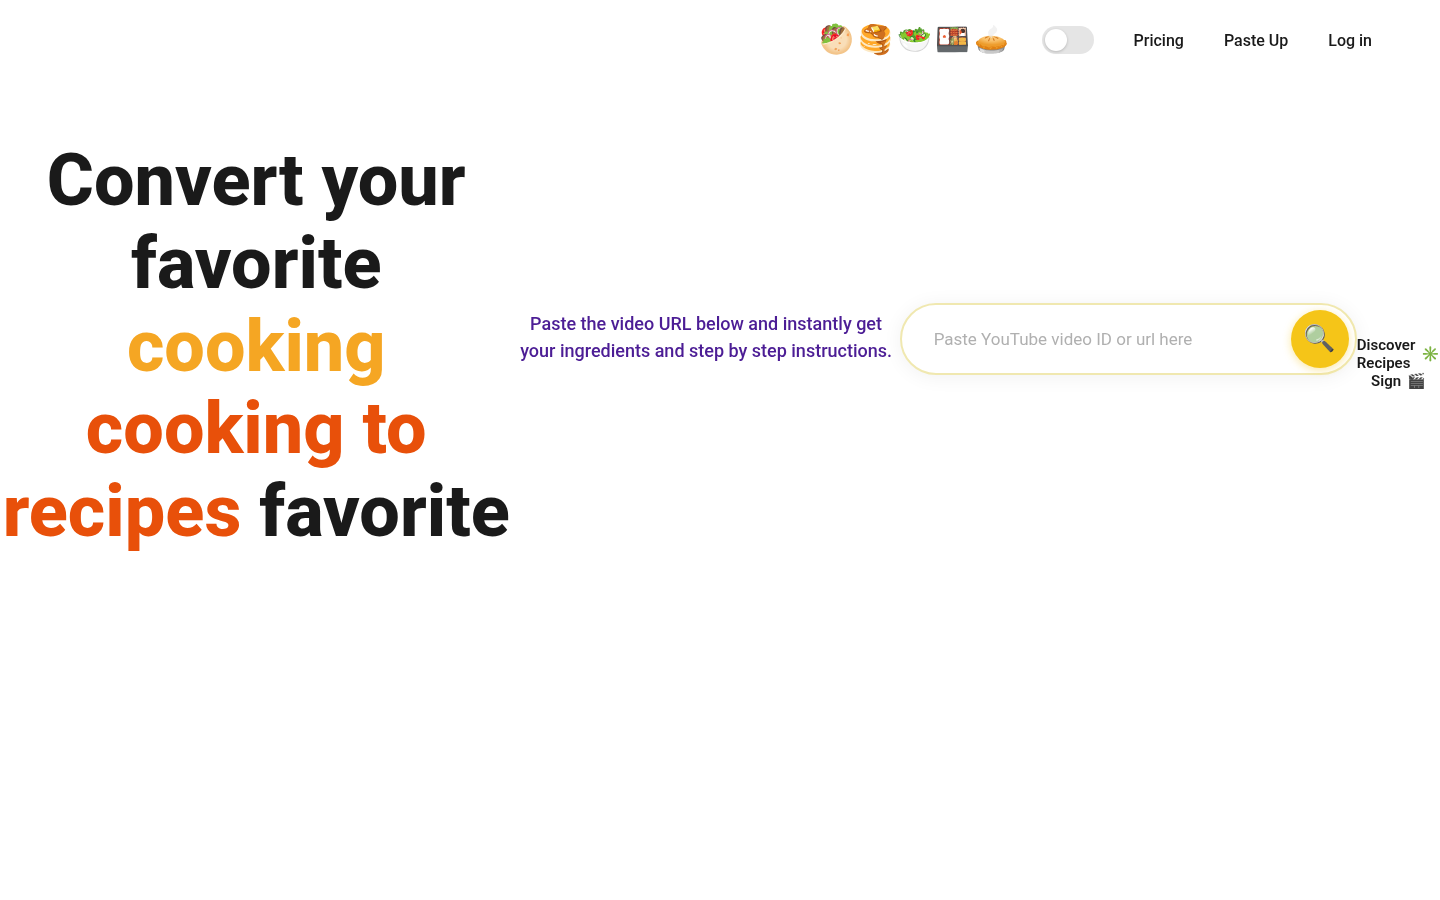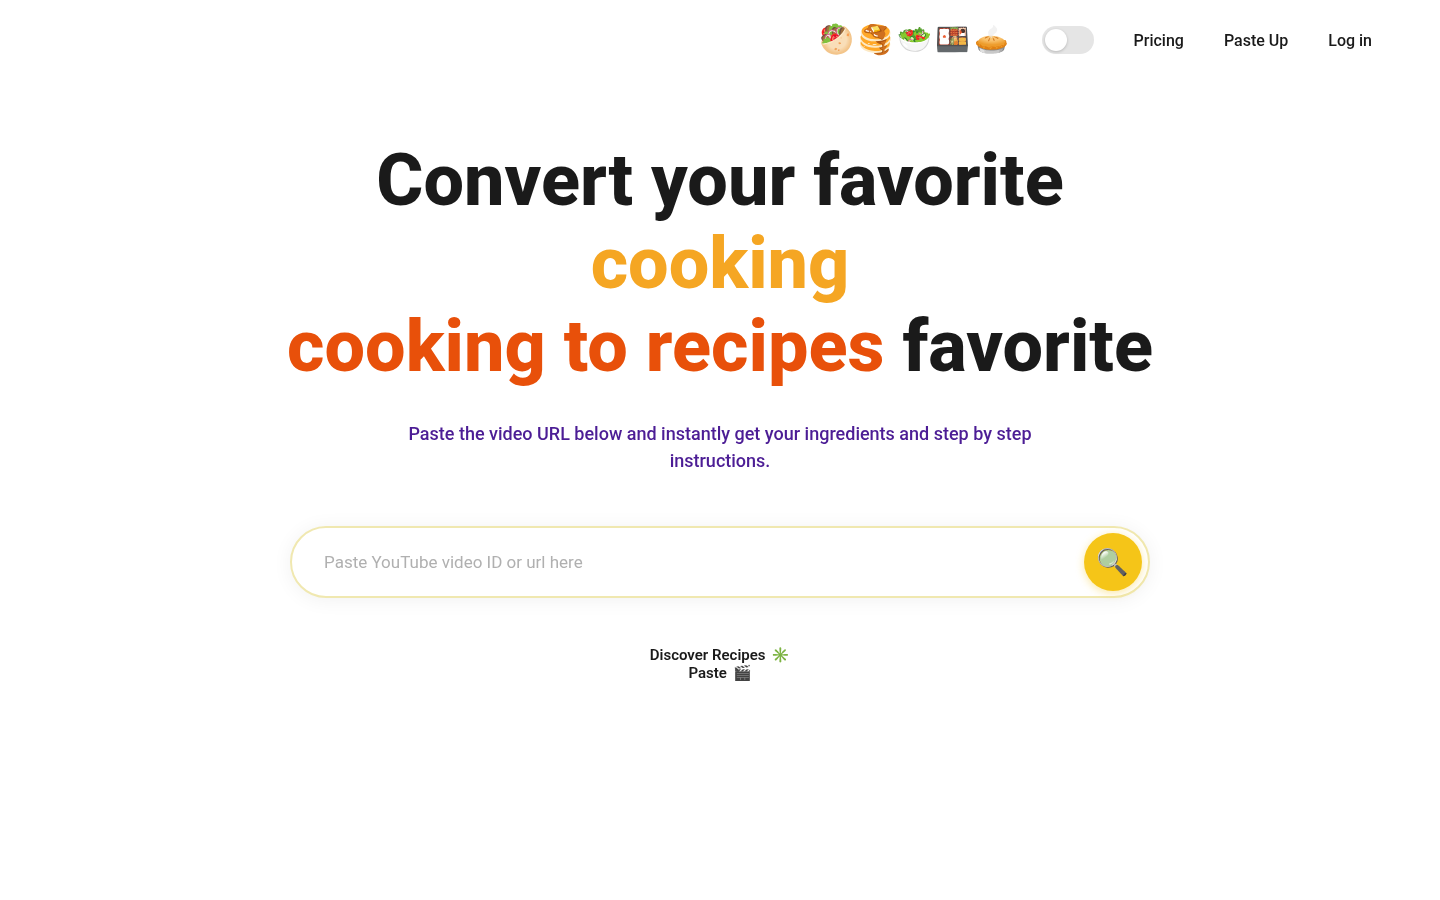--- a/index.html
+++ b/index.html
@@ -66,21 +66,21 @@
       font-weight: 500;
       color: #1a1a1a;
       text-decoration: none;
       cursor: pointer;
       padding: 4px 8px;
     }
 
     
     .main {
       display: flex;
-      flex-direction: column;
+      flex-direction: row;
       align-items: center;
       justify-content: center;
       padding-top: 60px;
     }
 
     .hero-title {
       font-size: 72px;
       font-weight: 800;
       text-align: center;
       line-height: 1.15;
@@ -214,17 +214,17 @@
       <span>🔍</span>
     </button>
   </div>
 
   <div class="quick-links">
     <a class="quick-link">
       <span>Discover Recipes</span>
       <span>✳️</span>
     </a>
     <a class="quick-link">
-      <span>Paste</span>
+      <span>Sign</span>
       <span>🎬</span>
     </a>
   </div>
 </main>
 
 </body></html>

